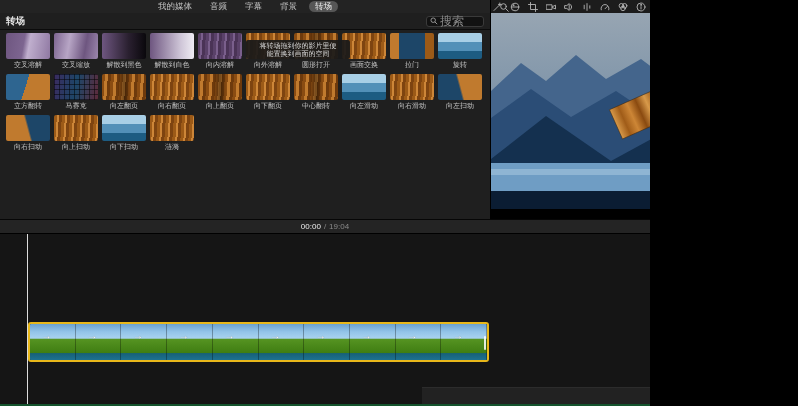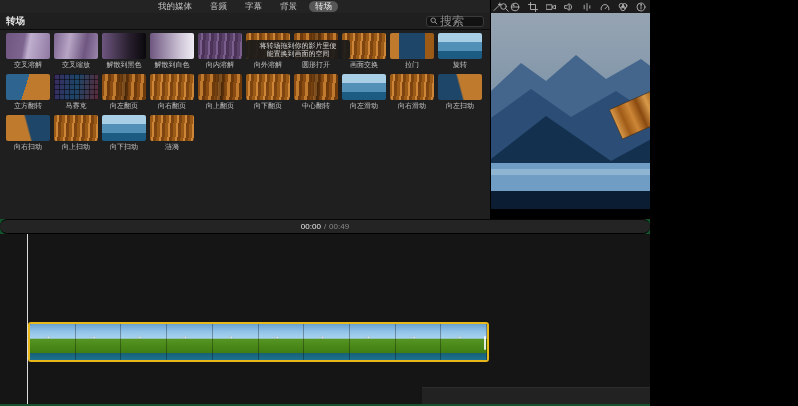--- a/index.html
+++ b/index.html
@@ -46,21 +46,21 @@
   
   .viewer{flex:1;background:#000;display:flex;flex-direction:column;}
   .viewer-toolbar{height:13px;flex:none;display:flex;align-items:center;justify-content:flex-end;gap:7px;padding:0 28px 0 0;background:#1c1c1c;position:relative;}
   .vicon{width:11px;height:11px;display:inline-flex;align-items:center;justify-content:center;}
   .vicon svg{display:block;}
   .vicon-left{position:absolute;left:7px;top:1px;}
   .viewer-body{flex:1;position:relative;background:#000;}
   .scene{position:absolute;left:0;top:0;width:261px;height:196px;}
 
   
-  .timebar{height:15px;background:#242424;border-top:1px solid #060606;border-bottom:1px solid #000;display:flex;align-items:center;justify-content:center;gap:3px;font-size:8px;border-radius:7px;}
+  .timebar{height:15px;background:#242424;border-top:1px solid #060606;border-bottom:1px solid #000;display:flex;align-items:center;justify-content:center;gap:3px;font-size:8px;}
   .tc-current{color:#ededed;}
   .tc-sep,.tc-total{color:#8a8a8a;}
 
   
   .timeline{position:relative;height:170px;background:#151515;}
   .playhead{position:absolute;left:27px;top:0;bottom:0;width:1px;background:rgba(255,255,255,.85);}
   .clip{position:absolute;left:28px;top:88px;width:461px;height:40px;border:2px solid #e8b71a;border-radius:3px;display:flex;overflow:hidden;background:#222;}
   .frame{flex:1;position:relative;border-right:1px solid rgba(0,0,0,.3);background:linear-gradient(180deg,#6ba2d0 0%,#93c4e8 22%,#a8d2ef 40%,#569422 41%,#3f7d12 81%,#176178 82%,#1d7291 100%);}
   .frame:last-child{border-right:none;}
   .frame::after{content:"\2192";position:absolute;left:26%;top:18%;color:#fff;font-size:10px;font-weight:bold;text-shadow:0 0 1px rgba(0,0,0,.5);}
@@ -300,21 +300,21 @@
             <rect x="-23" y="-16" width="46" height="32" fill="url(#otex)" stroke="#3a240c" stroke-width="0.5"></rect>
           </g>
         </svg>
       </div>
     </div>
   </div>
 
   <div class="timebar">
     <span class="tc-current">00:00</span>
     <span class="tc-sep">/</span>
-    <span class="tc-total">00:49</span>
+    <span class="tc-total">19:04</span>
   </div>
 
   <div class="timeline">
     <div class="playhead"></div>
     <div class="clip" id="clip">
       <div class="frame"></div>
         <div class="frame"></div>
         <div class="frame"></div>
         <div class="frame"></div>
         <div class="frame"></div>

